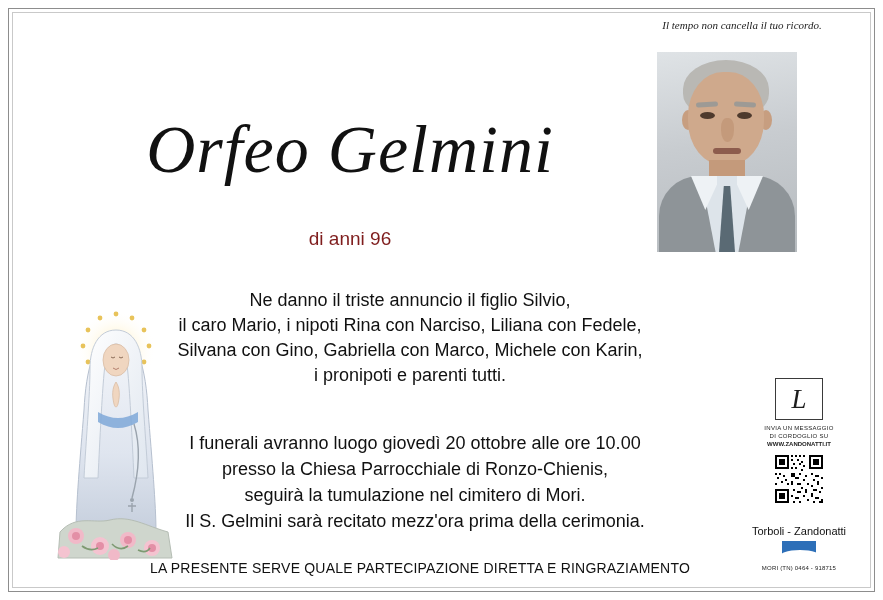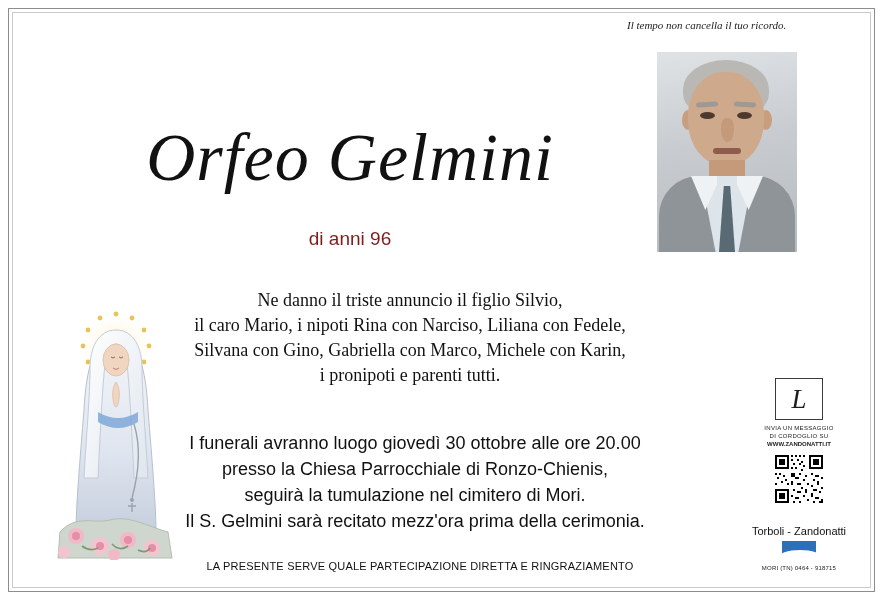--- a/index.html
+++ b/index.html
@@ -36,21 +36,21 @@
     border: 1px solid #c9c9c9;
     box-sizing: border-box;
   }
 
   
   .motto {
     position: absolute;
     top: 18px;
     right: 26px;
     width: 230px;
-    text-align: left;
+    text-align: center;
     font-size: 11px;
     line-height: 14px;
     color: #222;
     font-style: italic;
     font-family: "Liberation Serif", serif;
   }
 
   
   #photo {
     position: absolute;
@@ -184,21 +184,21 @@
     top: 34px;
     left: 60px;
     width: 580px;
     text-align: center;
     font-size: 21px;
     color: #111;
     font-family: "Liberation Sans", sans-serif;
   }
   #name {
     position: absolute;
-    top: 116px;
+    top: 108px;
     left: 45px;
     width: 610px;
     text-align: center;
     font-size: 68px;
     line-height: 82px;
     color: #111;
     font-family: "Liberation Serif", serif;
     font-style: italic;
     white-space: nowrap;
     letter-spacing: 1px;
@@ -214,21 +214,20 @@
   }
   #announce {
     position: absolute;
     top: 288px;
     left: 150px;
     width: 520px;
     text-align: center;
     font-size: 18px;
     line-height: 25px;
     color: #111;
-    font-family: Liberation Serif, serif;
   }
   #announce div { white-space: nowrap; }
   .place-date {
     position: absolute;
     top: 398px;
     left: 150px;
     width: 520px;
     text-align: center;
     font-size: 15px;
     font-weight: bold;
@@ -244,21 +243,21 @@
     line-height: 26px;
     color: #111;
   }
   #funeral div { white-space: nowrap; }
   .footer-note {
     position: absolute;
     top: 560px;
     left: 120px;
     width: 600px;
     text-align: center;
-    font-size: 11px;
+    font-size: 14px;
     letter-spacing: 0.2px;
     color: #111;
   }
 
   
   #madonna {
     position: absolute;
     left: 42px;
     top: 300px;
     width: 148px;
@@ -375,21 +374,21 @@
 
   <div id="announce">
     <div>Ne danno il triste annuncio il figlio Silvio,</div>
     <div>il caro Mario, i nipoti Rina con Narciso, Liliana con Fedele,</div>
     <div>Silvana con Gino, Gabriella con Marco, Michele con Karin,</div>
     <div>i pronipoti e parenti tutti.</div>
   </div>
 
 
   <div id="funeral">
-    <div>I funerali avranno luogo giovedì 30 ottobre alle ore 20.00</div>
+    <div>I funerali avranno luogo giovedì 20 ottobre alle ore 10.00</div>
     <div>presso la Chiesa Parrocchiale di Ronzo-Chienis,</div>
     <div>seguirà la tumulazione nel cimitero di Mori.</div>
     <div>Il S. Gelmini sarà recitato mezz'ora prima della cerimonia.</div>
   </div>
 
   <div class="footer-note">LA PRESENTE SERVE QUALE PARTECIPAZIONE DIRETTA E RINGRAZIAMENTO</div>
 
   <svg id="madonna" viewBox="0 0 148 260">
     <defs>
       <radialGradient id="halo" cx="50%" cy="50%" r="50%">

